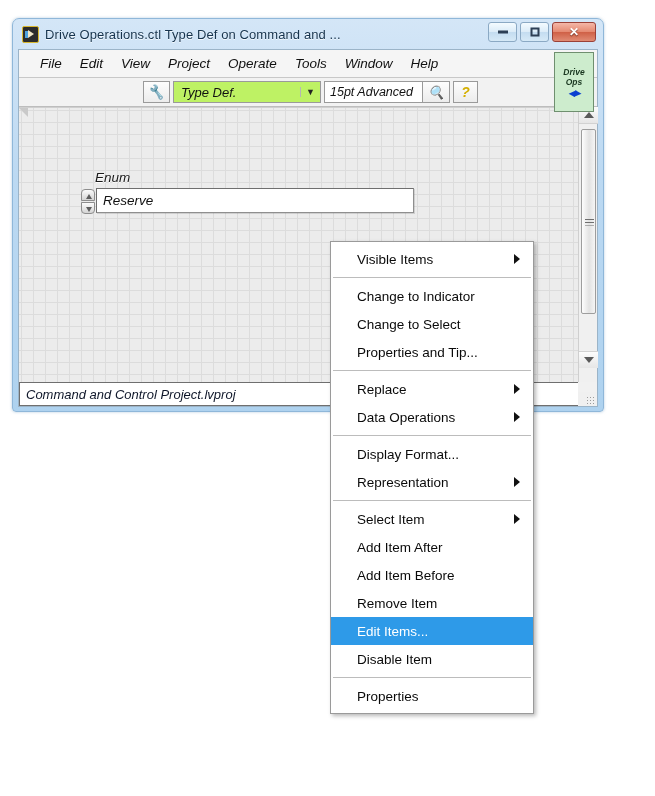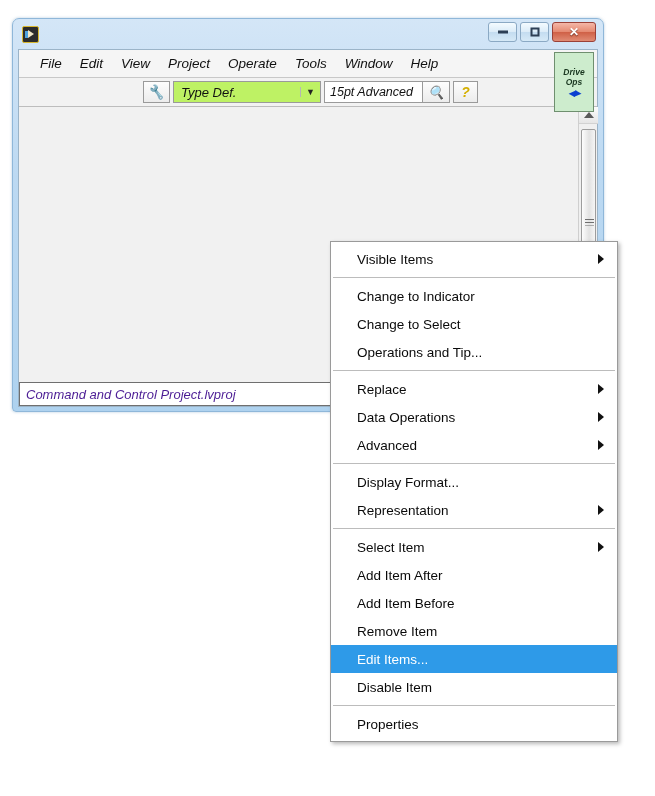--- a/index.html
+++ b/index.html
@@ -273,29 +273,29 @@
 
   
   .statusbar {
     position: absolute; left: 0; right: 19px; bottom: 0;
     height: 24px;
     background: #fff;
     border: 1px solid #6f6f6f;
     border-right: 0;
     display: flex; align-items: center;
     padding-left: 6px;
-    font-size: 13px; color: #4c1d95;
+    font-size: 13px; color: #0f172a;
     white-space: nowrap; overflow: hidden;
   }
 
   
   .ctxmenu {
     position: absolute;
     left: 330px; top: 241px;
-    width: 288px;
+    width: 204px;
     background: #ffffff;
     border: 1px solid #9a9a9a;
     box-shadow: 2px 2px 4px rgba(0,0,0,.28);
     padding: 3px 0;
     z-index: 50;
   }
   .ctx-item {
     position: relative;
     height: 28px;
     display: flex; align-items: center;
@@ -320,20 +320,21 @@
 </style>
 </head>
 <body>
 
 <div id="root">
 
   <div class="window">
 
     <div class="titlebar">
       <span class="app-icon"></span>
+      <span class="title-text">Drive Operations.ctl Type Def on Command and ...</span>
       <span class="title-buttons">
         <span class="tbtn">
           <span class="g ico-min"></span>
         </span>
         <span class="tbtn">
           <span class="g ico-res"></span>
         </span>
         <span class="tbtn close">
           <span class="g ico-close">✕</span>
         </span>
@@ -365,20 +366,30 @@
           <span>Type Def.</span>
           <span class="caret">▼</span>
         </span>
         <span style="display:flex">
           <span class="tb-box tb-font">15pt Advanced</span>
           <span class="tb-box tb-zoom">🔍</span>
         </span>
         <span class="tb-box tb-help">?</span>
       </div>
 
+      <div class="canvas">
+        <span class="enum-label">Enum</span>
+        <div class="enum-ctrl">
+          <span class="spin">
+            <span class="a"></span>
+            <span class="a b"></span>
+          </span>
+          <span class="enum-field">Reserve</span>
+        </div>
+      </div>
 
       <div class="vscroll">
         <span class="sc-arrow">
             <i></i>
           </span>
         <span class="sc-thumb">
           <span class="grip"></span>
         </span>
         <span class="sc-arrow down">
             <i></i>
@@ -405,37 +416,33 @@
 
     <div class="ctx-sep"></div>
 
     <div class="ctx-item">
       <span>Change to Indicator</span>
     </div>
     <div class="ctx-item">
       <span>Change to Select</span>
     </div>
     <div class="ctx-item">
-      <span>Operations and Tip...</span>
+      <span>Properties and Tip...</span>
     </div>
 
     <div class="ctx-sep"></div>
 
     <div class="ctx-item">
       <span>Replace</span>
       <span class="arrow"></span>
     </div>
     <div class="ctx-item">
       <span>Data Operations</span>
       <span class="arrow"></span>
     </div>
-    <div class="ctx-item">
-      <span>Advanced</span>
-      <span class="arrow"></span>
-    </div>
 
     <div class="ctx-sep"></div>
 
     <div class="ctx-item">
       <span>Display Format...</span>
     </div>
     <div class="ctx-item">
       <span>Representation</span>
       <span class="arrow"></span>
     </div>

